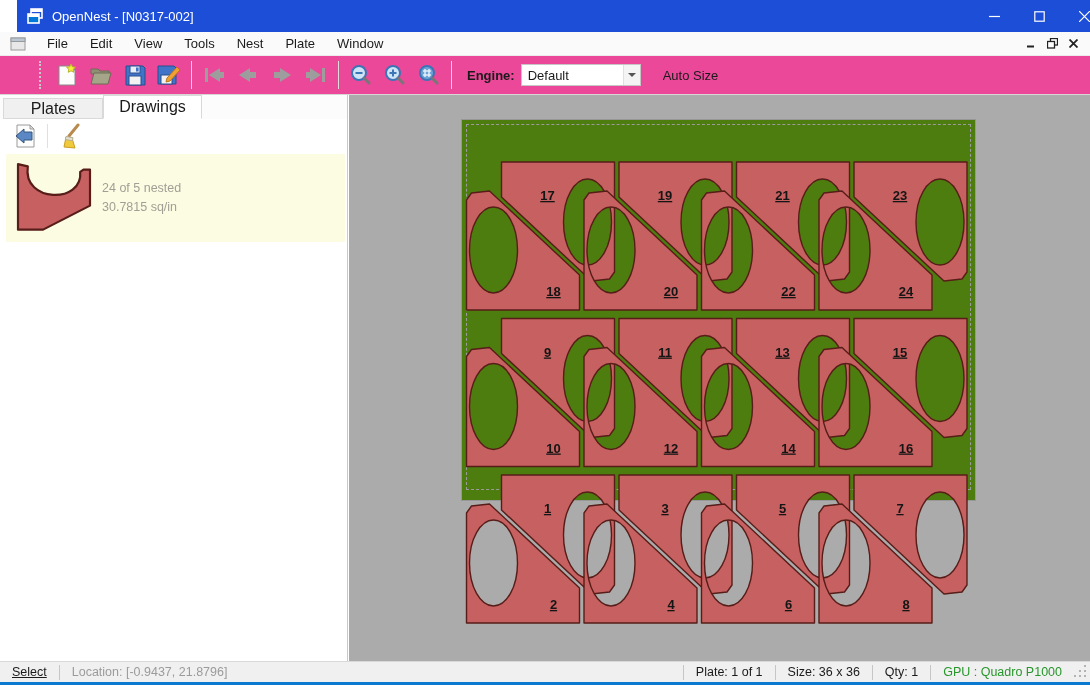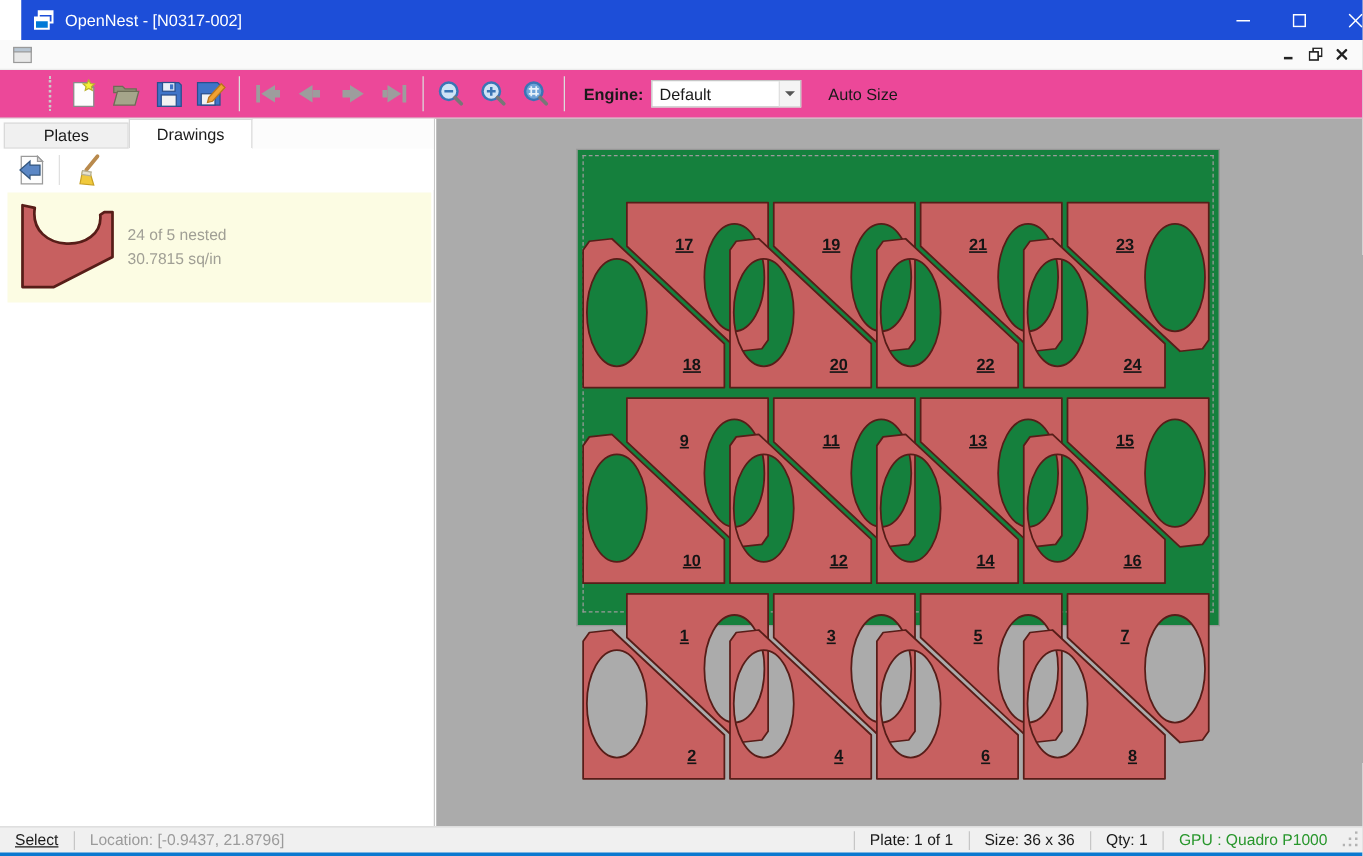--- a/index.html
+++ b/index.html
@@ -30,35 +30,35 @@
   .engine-label { font-weight:bold; margin:0 6px 0 10px; }
   .engine-combo { width:120px; height:22px; background:#fff; border:1px solid #c6c6c6; display:flex; align-items:center; }
   .engine-value { flex:1; padding-left:6px; }
   .combo-arrow-box { width:17px; height:100%; display:flex; align-items:center; justify-content:center; background:#f4f4f4; border-left:1px solid #e0e0e0; }
   .combo-caret { width:0; height:0; border-left:4px solid transparent; border-right:4px solid transparent; border-top:4px solid #555; }
   .autonest { margin-left:14px; padding:6px 8px; }
 
   
   .panel { position:absolute; left:0; top:95px; width:348px; bottom:24px; background:#fff; border-right:1px solid #c9c9c9; }
   .tabstrip { position:absolute; left:0; top:0; width:100%; height:24px; display:flex; align-items:flex-end; background:#fcfcfc; }
-  .tab { height:22px; display:flex; align-items:center; justify-content:center; border:1px solid #d9d9d9; font-size:13px; }
+  .tab { height:22px; display:flex; align-items:center; justify-content:center; border:1px solid #d9d9d9; font-size:16px; }
   .tab.inactive { width:100px; background:#f0f0f0; margin-left:3px; height:21px; }
   .tab.active { width:99px; background:#fff; border-bottom-color:#fff; height:24px; position:relative; z-index:2; }
   .panel-toolbar { position:absolute; left:0; top:24px; width:100%; height:33px; background:#fff; display:flex; align-items:center; padding-left:10px; }
   .ptool-btn { width:30px; height:28px; display:flex; align-items:center; justify-content:center; border:1px solid transparent; border-radius:2px; }
   .ptool-sep { width:1px; height:24px; background:#e0e0e0; margin:0 7px; }
   .drawing-item { position:absolute; left:6px; right:2px; top:59px; height:88px; background:#fcfce3; display:flex; align-items:center; cursor:default; }
   .thumb-box { width:96px; display:flex; align-items:center; justify-content:center; }
   .item-text { flex:1; }
   .item-title { font-weight:bold; font-size:13.5px; color:#111; margin-bottom:4px; }
   .item-meta { color:#a09f95; font-size:12.5px; line-height:19px; }
 
   
   .canvas { position:absolute; left:349px; top:95px; right:0; bottom:24px; background:#ababab; overflow:hidden; }
-  .plate { position:absolute; left:113px; top:25px; width:513px; height:380px; background:#15803d; outline:1px solid #979797; }
+  .plate { position:absolute; left:113px; top:25px; width:513px; height:380px; background:#4d7c0f; outline:1px solid #979797; }
   .plate-dash { position:absolute; left:4px; top:4px; right:4px; bottom:10px; border:1px dashed #9b9b9b; }
   .nest-svg { position:absolute; left:0; top:0; }
 
   
   .statusbar { position:absolute; left:0; bottom:0; width:100%; height:24px; background:#f0f0f0; border-top:1px solid #d9d9d9; border-bottom:3px solid #0b79d0; display:flex; align-items:center; font-size:12.5px; }
   .sb-cell { padding:0 12px; white-space:nowrap; }
   .sb-sep { width:1px; height:15px; background:#c6c6c6; }
   .sb-mode { color:#1c1c1c;text-decoration:underline; }
   .sb-location { color:#9b9b9b; }
   .sb-spacer { flex:1; }
@@ -94,20 +94,29 @@
           </svg>
       </div>
     </div>
   </div>
 
   <div class="menubar">
     <svg class="mdi-icon" viewBox="0 0 16 14">
       <rect x="1" y="1" width="14" height="12" fill="#e8e8e8" stroke="#9a9a9a"></rect>
       <rect x="1" y="1" width="14" height="3.5" fill="#b9c6d3" stroke="#9a9a9a"></rect>
     </svg>
+    <ul class="menu-items">
+        <li>File</li>
+        <li>Edit</li>
+        <li>View</li>
+        <li>Tools</li>
+        <li>Nest</li>
+        <li>Plate</li>
+        <li>Window</li>
+      </ul>
     <div class="child-controls">
       <div class="cc-btn">
         <svg width="9" height="9" viewBox="0 0 9 9">
             <rect x="0" y="6.5" width="7" height="2" fill="#222"></rect>
           </svg>
       </div>
       <div class="cc-btn">
         <svg width="11" height="11" viewBox="0 0 11 11">
           <rect x="3.5" y="0.5" width="7" height="6.5" fill="#fff" stroke="#222" stroke-width="1.3"></rect>
           <rect x="0.5" y="3.5" width="7" height="6.5" fill="#fff" stroke="#222" stroke-width="1.3"></rect>

